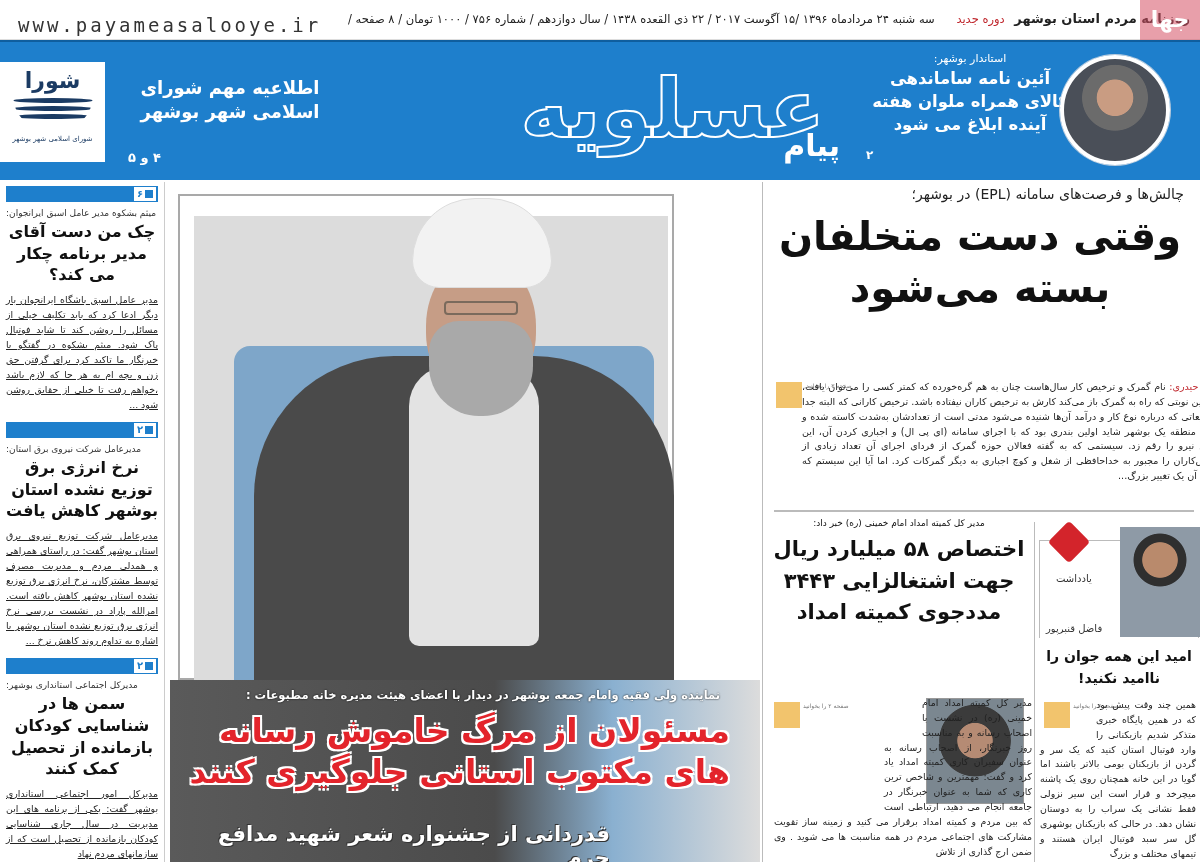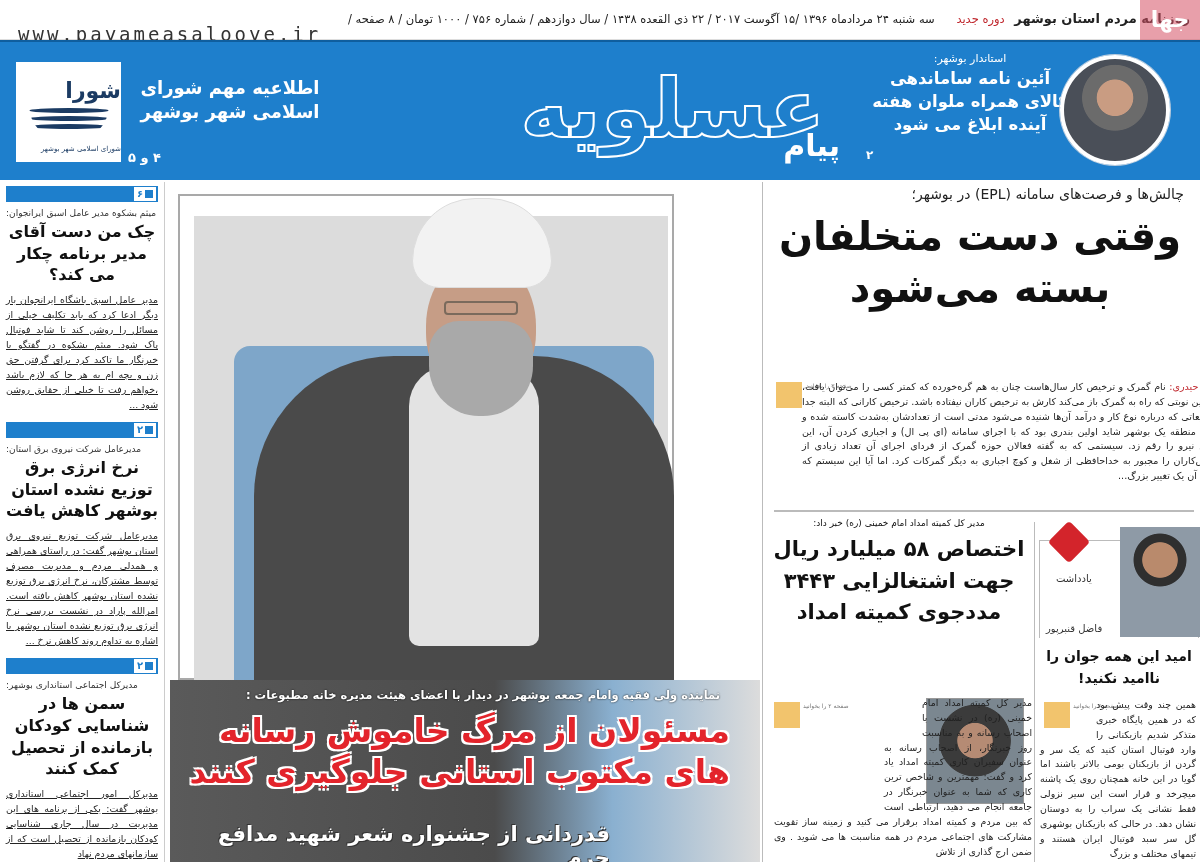--- a/index.html
+++ b/index.html
@@ -1,29 +1,29 @@
 <!DOCTYPE html>
 <html><head>
 <meta charset="utf-8">
 <style>
   * { box-sizing: border-box; margin: 0; padding: 0; }
   html, body { width: 1200px; height: 862px; overflow: hidden; background: #ffffff; }
   body { font-family: "DejaVu Sans", sans-serif; color: #111; position: relative; }
 
   
   .topbar { position: absolute; left: 0; top: 0; width: 1200px; height: 40px; background: #fff; border-bottom: 1px solid #ddd; }
-  .url { position: absolute; left: 18px; top: 23px; font-family: "DejaVu Sans Mono", monospace; font-size: 19px; letter-spacing: 3px; color: #333; }
+  .url { position: absolute; left: 18px; top: 14px; font-family: "DejaVu Sans Mono", monospace; font-size: 19px; letter-spacing: 3px; color: #333; }
   .dateline { position: absolute; right: 10px; top: 11px; direction: rtl; font-size: 11.5px; color: #222; white-space: nowrap; }
   .dateline .paper-name { font-weight: bold; font-size: 13px; margin-left: 6px; }
   .dateline .new-series { color: #c0282e; margin-left: 18px; }
   .corner-badge { position: absolute; right: 0; top: 0; width: 60px; height: 40px; background: rgba(214, 80, 100, 0.55); color: #fff; font-weight: bold; font-size: 22px; direction: rtl; text-align: center; line-height: 40px; }
 
   
   .masthead { position: absolute; left: 0; top: 40px; width: 1200px; height: 140px; background: #1e7fcc; border-top: 2px solid #0f5e9e; }
-  .shora-logo { position: absolute; left: 16px; top: 20px; width: 105px; height: 100px; background: #fff; text-align: right; padding-top: 16px; }
+  .shora-logo { position: absolute; left: 0; top: 20px; width: 105px; height: 100px; background: #fff; text-align: center; padding-top: 6px; }
   .shora-logo .shora-title { font-size: 22px; font-weight: bold; color: #1b3b63; direction: rtl; }
   .shora-waves { width: 80px; height: 36px; margin: 2px auto 4px; position: relative; overflow: hidden; border-radius: 0 0 40px 40px; }
   .shora-waves span { display: block; height: 5px; margin: 3px 0; background: #1b3b63; border-radius: 50%; }
   .shora-logo .shora-sub { font-size: 7px; color: #1b3b63; direction: rtl; }
   .notice { position: absolute; left: 130px; top: 34px; width: 200px; direction: rtl; text-align: center; color: #fff; font-weight: bold; font-size: 18px; line-height: 1.35; }
   .notice-pages { position: absolute; left: 128px; top: 108px; color: #fff; font-size: 13px; font-weight: bold; direction: rtl; }
   .logo-wrap { position: absolute; left: 340px; top: 10px; width: 520px; height: 120px; }
   .logo-main { position: absolute; right: 35px; top: 16px; color: #fff; font-size: 82px; font-weight: bold; direction: rtl; letter-spacing: -2px; font-family: "DejaVu Sans", sans-serif; -webkit-text-stroke: 2px #fff; color: transparent; line-height: 1; }
   .logo-sub { position: absolute; right: 20px; top: 76px; color: #fff; font-size: 30px; font-weight: bold; direction: rtl; }
   .teaser { position: absolute; left: 870px; top: 10px; width: 200px; direction: rtl; text-align: center; color: #fff; }

